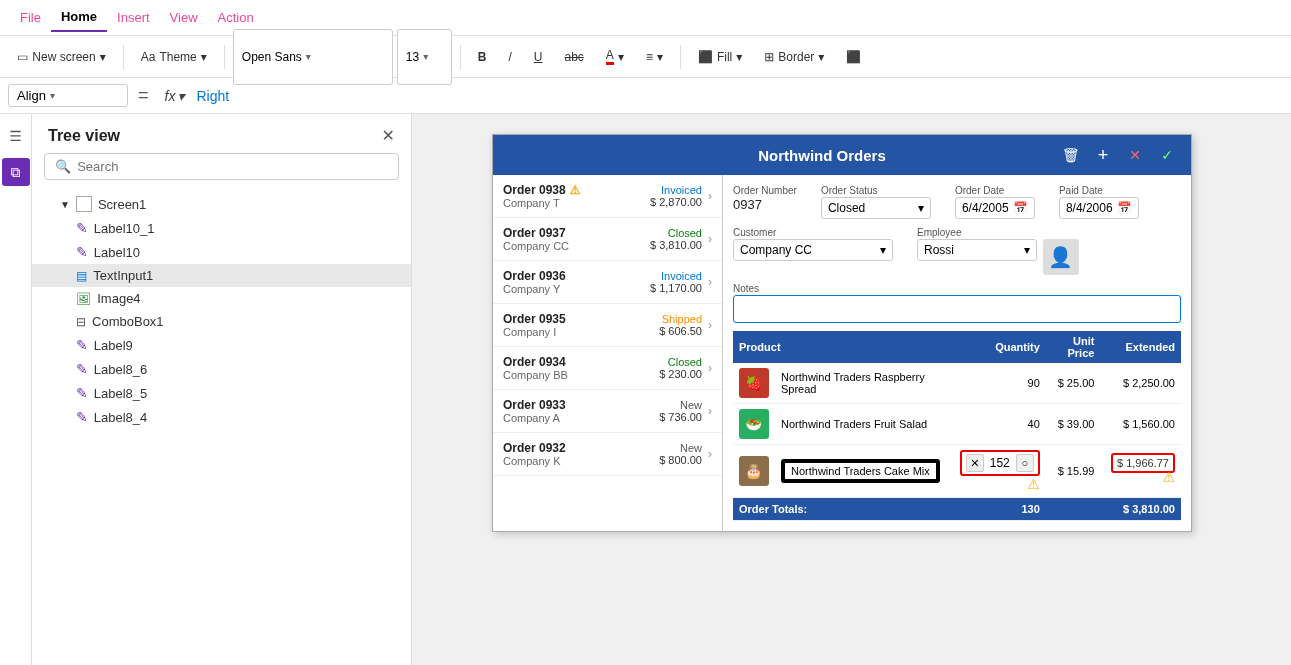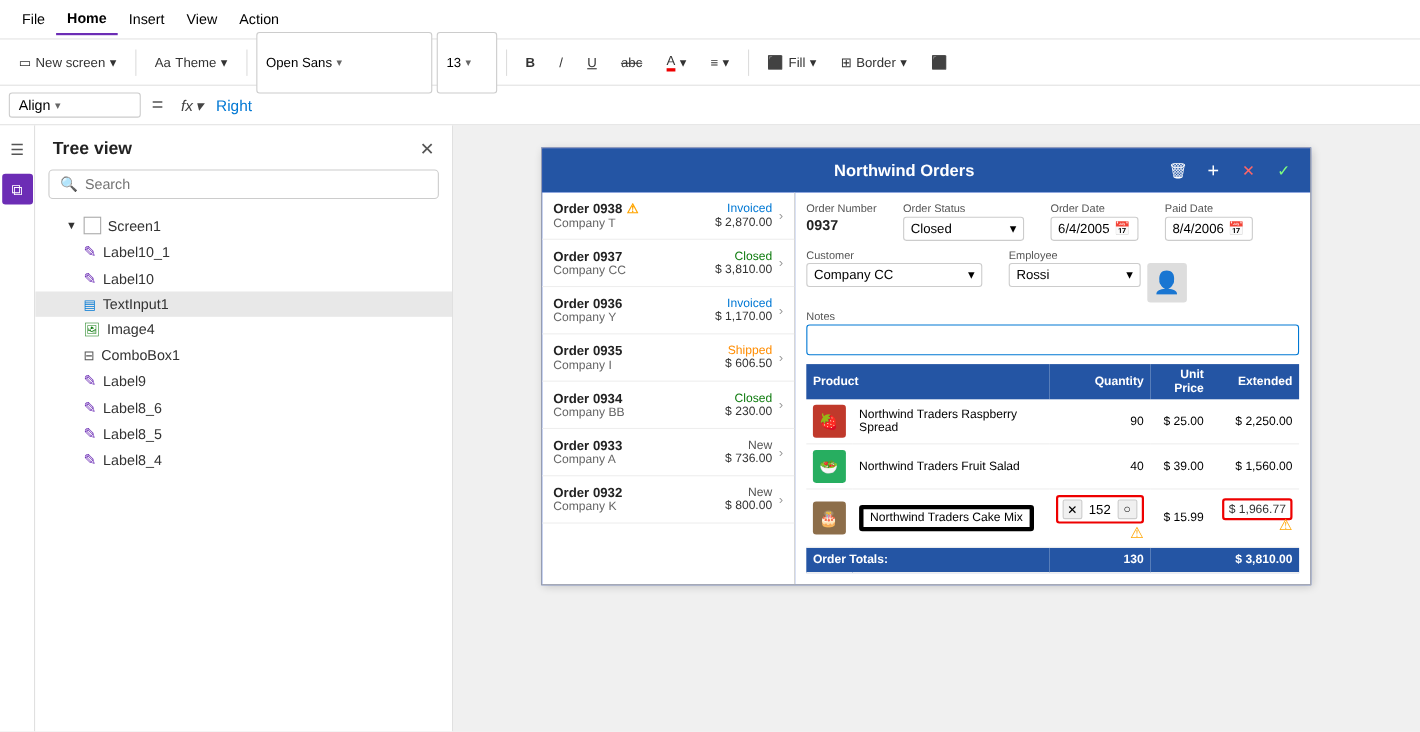--- a/index.html
+++ b/index.html
@@ -10,21 +10,21 @@
       display: flex; align-items: center;
       background: #fff;
       border-bottom: 1px solid #ddd;
       padding: 0 10px;
       height: 36px;
     }
     .menu-item {
       padding: 6px 10px;
       cursor: pointer;
       font-size: 13px;
-      color: #000000;
+      color: #ec4899;
     }
     .menu-item.active {
       color: #000;
       font-weight: 600;
       border-bottom: 2px solid #6c2db5;
     }
 
     
     .toolbar {
       display: flex; align-items: center;
@@ -183,21 +183,21 @@
       position: relative;
       overflow: hidden;
     }
 
     
     .app-window {
       position: absolute;
       top: 20px;
       left: 80px;
       width: 700px;
-      background: #1d4ed8;
+      background: #fde047;
       border: 1px solid #aaa;
       box-shadow: 2px 2px 8px rgba(0,0,0,0.2);
     }
 
     
     .app-header {
       background: #2455a4;
       color: #fff;
       display: flex; align-items: center; justify-content: space-between;
       padding: 8px 12px;
@@ -283,21 +283,21 @@
       display: flex; flex-direction: column;
       gap: 1px;
     }
     .detail-label {
       font-size: 10px;
       color: #555;
     }
     .detail-value {
       font-size: 13px;
       color: #222;
-      font-weight: 700;
+      font-weight: 400;
     }
     .detail-input {
       border: 1px solid #ccc;
       border-radius: 3px;
       padding: 3px 6px;
       font-size: 12px;
       display: flex; align-items: center; justify-content: space-between;
       min-width: 80px;
     }
     .detail-input.dropdown { min-width: 110px; }

